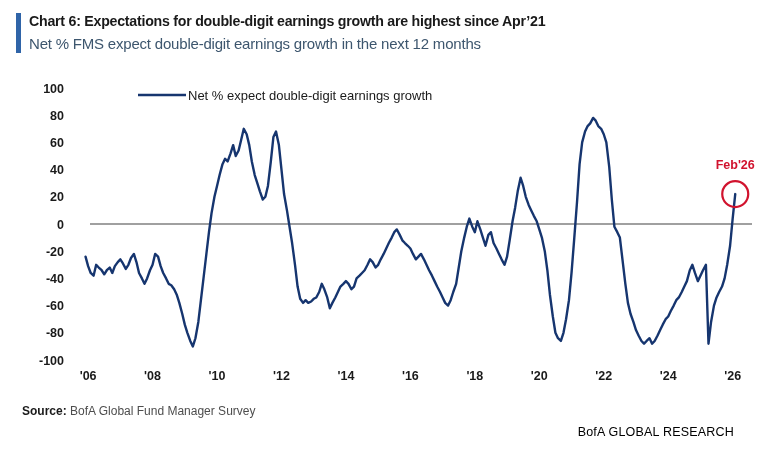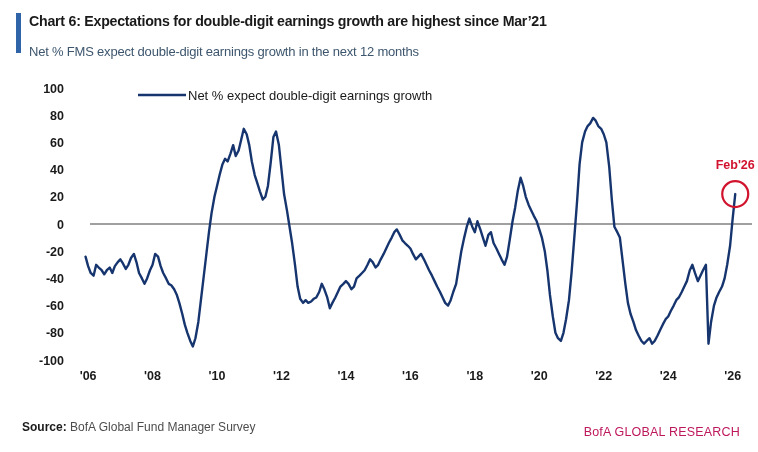--- a/index.html
+++ b/index.html
@@ -46,26 +46,25 @@
     font-size: 14.2px;
     font-weight: bold;
     letter-spacing: -0.25px;
     color: #1a1a1a;
     white-space: nowrap;
   }
   #subtitle {
     position: absolute;
     left: 29px;
     top: 35px;
-    font-size: 13px;
+    font-size: 15px;
     font-weight: normal;
     letter-spacing: -0.2px;
     color: #3d566e;
     white-space: nowrap;
-    margin-top: 9px;
   }
 
   
   #plot-wrap {
     position: absolute;
     left: 0;
     top: 62px;
     width: 672px;
     height: 330px;
   }
@@ -104,46 +103,46 @@
   #footer {
     position: absolute;
     left: 0;
     top: 392px;
     width: 758px;
     height: 60px;
   }
   #source {
     position: absolute;
     left: 22px;
-    top: 28px;
+    top: 12px;
     font-size: 12px;
     color: #4d4d4d;
     white-space: nowrap;
   }
   #source b {
     color: #1a1a1a;
   }
   #watermark {
     position: absolute;
-    right: 18px;
+    right: 24px;
     top: 33px;
     font-size: 12.5px;
-    color: #be185d;
+    color: #000000;
     letter-spacing: 0.2px;
     white-space: nowrap;
   }
 </style>
 </head>
 <body>
 
 <div id="page">
 
   <div id="header">
     <div id="accent-bar" style="background: rgb(47, 100, 168);"></div>
-    <div id="title">Chart 6: Expectations for double-digit earnings growth are highest since Mar’21</div>
+    <div id="title">Chart 6: Expectations for double-digit earnings growth are highest since Apr’21</div>
     <div id="subtitle">Net % FMS expect double-digit earnings growth in the next 12 months</div>
   </div>
 
   <div id="plot-wrap">
     <svg id="plot-svg" width="758" height="330" viewBox="0 0 758 330">
       <g id="g-yticks">
           <text x="64" y="30.5" class="ytick-label">100</text>
           <text x="64" y="57.69999999999999" class="ytick-label">80</text>
           <text x="64" y="84.89999999999998" class="ytick-label">60</text>
           <text x="64" y="112.10000000000002" class="ytick-label">40</text>

